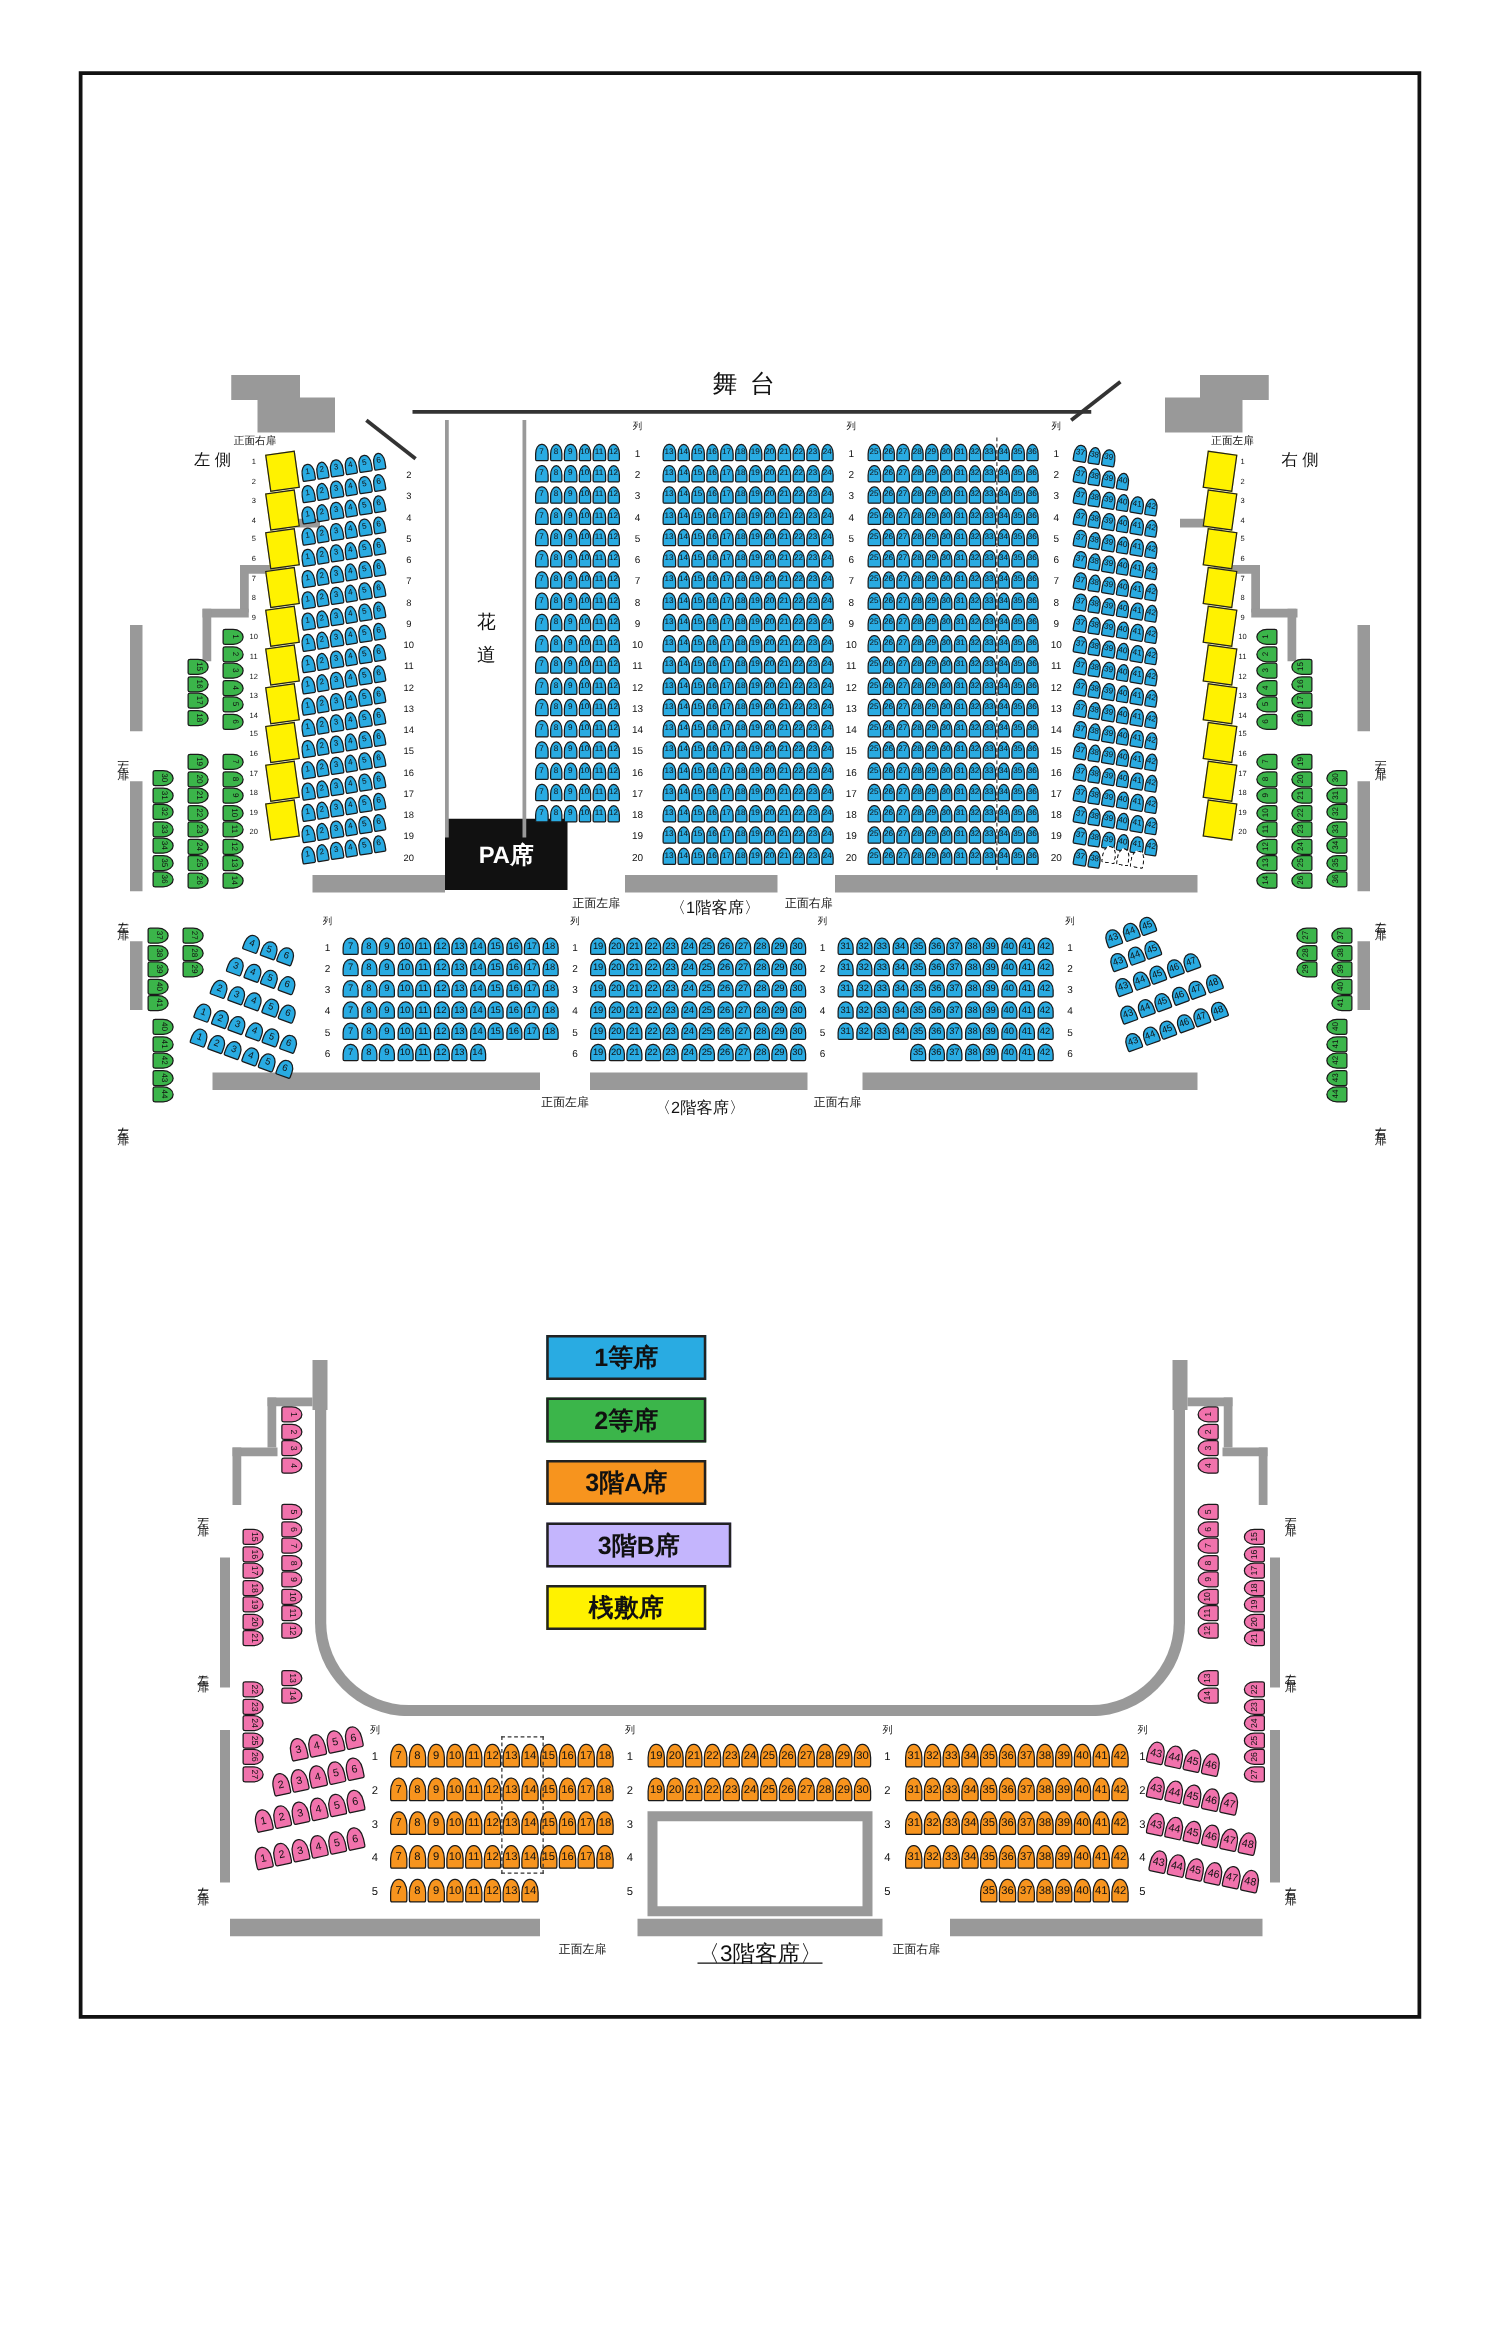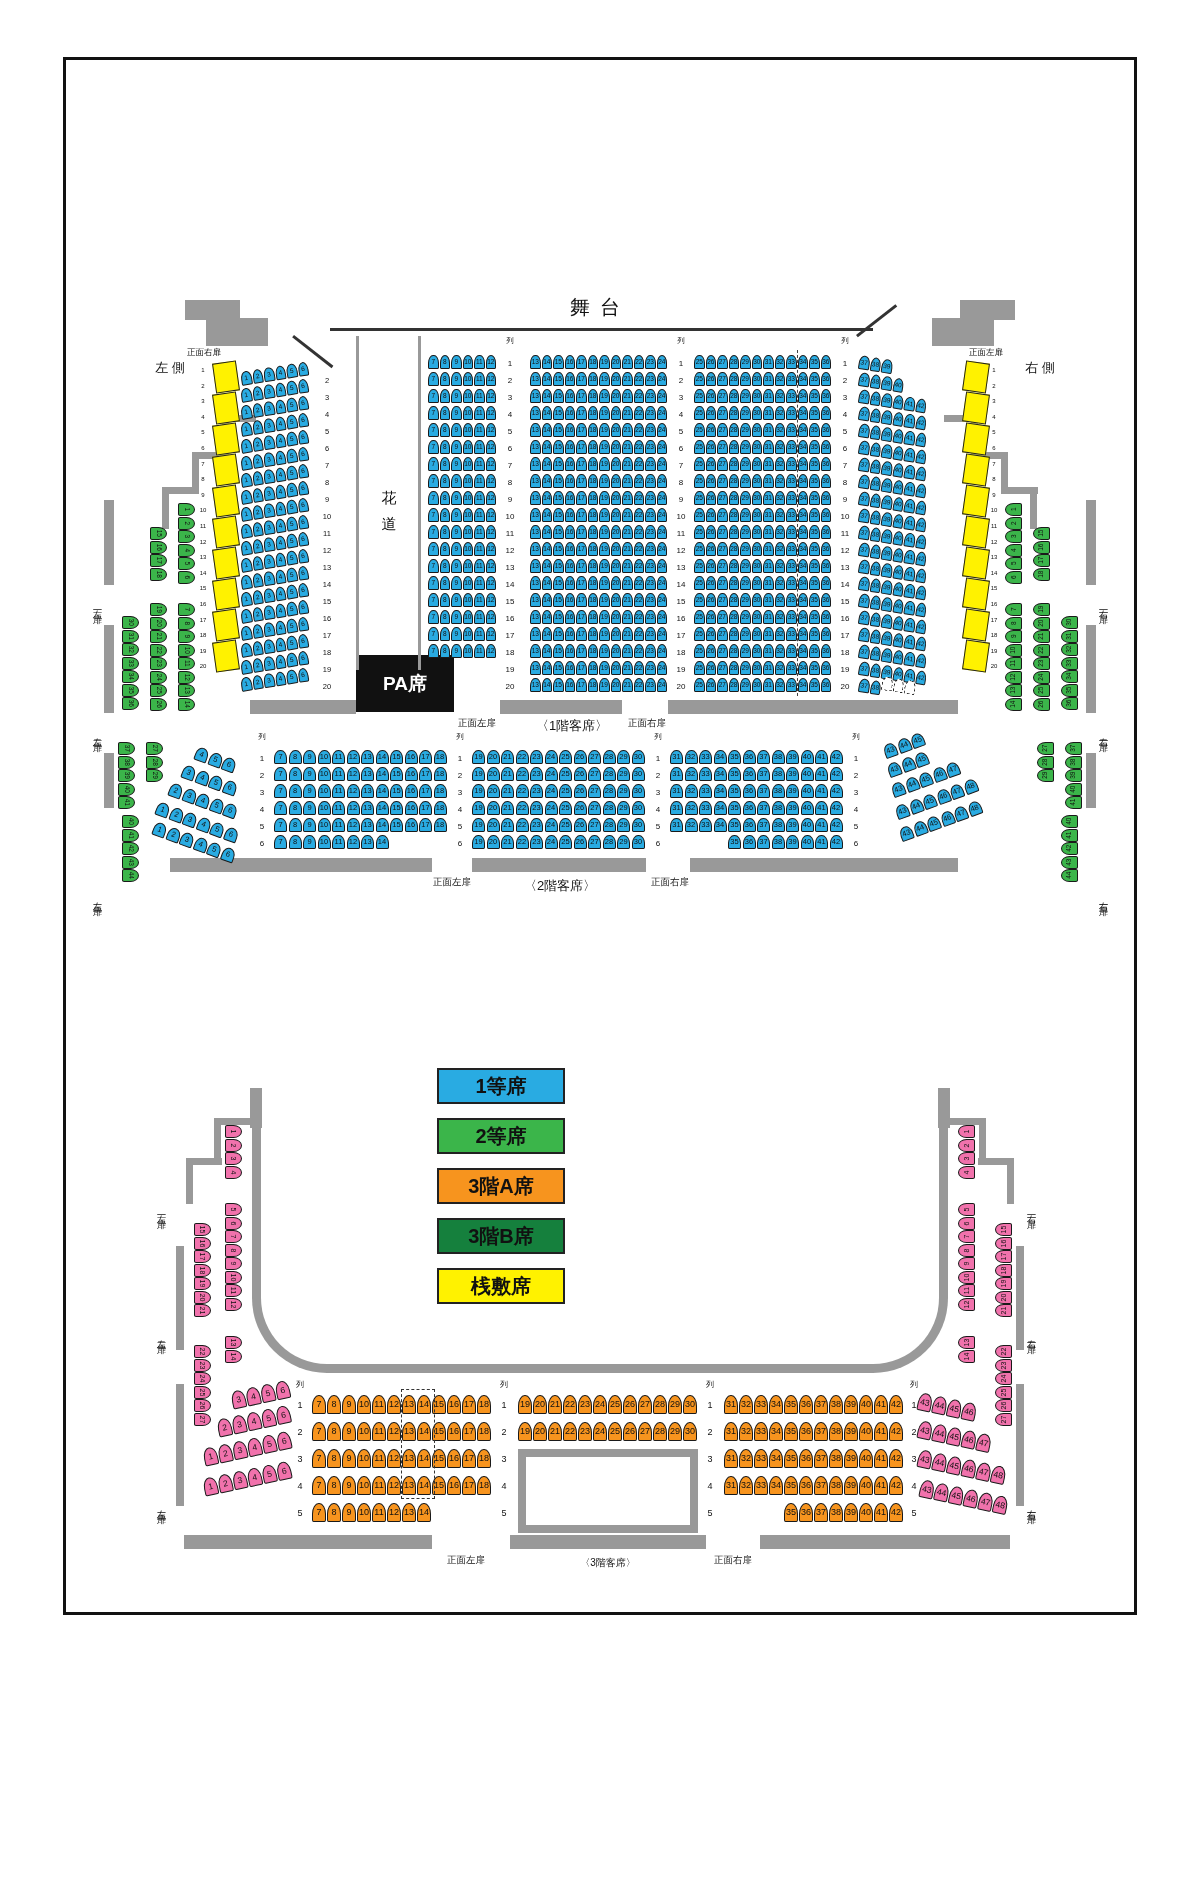--- a/index.html
+++ b/index.html
@@ -2275,35 +2275,35 @@
       <div class="lbl" style="left: 452px; top: 882px; font-size: 9.5px;">正面左扉</div>
       <div class="lbl" style="left: 560px; top: 886px; font-size: 13px;">〈2階客席〉</div>
       <div class="lbl" style="left: 670px; top: 882px; font-size: 9.5px;">正面右扉</div>
       <div class="vert abs" style="left: 161px; top: 1210px; font-size: 9.5px; position: absolute;">左一扉</div>
       <div class="vert abs" style="left: 161px; top: 1335px; font-size: 9.5px; position: absolute;">左二扉</div>
       <div class="vert abs" style="left: 161px; top: 1505px; font-size: 9.5px; position: absolute;">左三扉</div>
       <div class="vert abs" style="left: 1031px; top: 1210px; font-size: 9.5px; position: absolute;">右一扉</div>
       <div class="vert abs" style="left: 1031px; top: 1335px; font-size: 9.5px; position: absolute;">右二扉</div>
       <div class="vert abs" style="left: 1031px; top: 1505px; font-size: 9.5px; position: absolute;">右三扉</div>
       <div class="lbl" style="left: 466px; top: 1560px; font-size: 9.5px;">正面左扉</div>
-      <div class="lbl" style="left: 608px; top: 1563px; font-size: 10px;">〈3階客席〉</div>
+      <div class="lbl" style="left: 608px; top: 1563px; font-size: 18px; text-decoration: underline;">〈3階客席〉</div>
       <div class="lbl" style="left: 733px; top: 1560px; font-size: 9.5px;">正面右扉</div>
       <div style="position: absolute; left: 252px; top: 1095px; width: 696px; height: 278px; border-left: 9px solid rgb(153, 153, 153); border-right: 9px solid rgb(153, 153, 153); border-bottom: 9px solid rgb(153, 153, 153); border-radius: 0px 0px 75px 75px; box-sizing: border-box;"></div>
       <div style="position: absolute; left: 518px; top: 1449px; width: 180px; height: 84px; background: rgb(255, 255, 255); border: 8px solid rgb(153, 153, 153); box-sizing: border-box;"></div>
       <div style="position: absolute; left: 401px; top: 1389px; width: 32px; height: 108px; border: 1.5px dashed rgb(51, 51, 51);"></div>
       <div style="position: absolute; left: 797px; top: 350px; width: 0px; height: 346px; border-left: 1px dashed rgb(68, 68, 68);"></div>
       <div class="legend-item" style="left: 437px; top: 1068px; width: 128px; height: 36px; background: rgb(41, 171, 226); font-size: 20px;">
         <span>1等席</span>
       </div>
       <div class="legend-item" style="left: 437px; top: 1118px; width: 128px; height: 36px; background: rgb(59, 181, 74); font-size: 20px;">
         <span>2等席</span>
       </div>
       <div class="legend-item" style="left: 437px; top: 1168px; width: 128px; height: 36px; background: rgb(247, 148, 30); font-size: 20px;">
         <span>3階A席</span>
       </div>
-      <div class="legend-item" style="left: 437px; top: 1218px; width: 128px; height: 36px; background: #15803d; font-size: 20px;">
+      <div class="legend-item" style="left: 437px; top: 1218px; width: 148px; height: 36px; background: #c4b5fd; font-size: 20px;">
         <span>3階B席</span>
       </div>
       <div class="legend-item" style="left: 437px; top: 1268px; width: 128px; height: 36px; background: rgb(255, 242, 0); font-size: 20px;">
         <span>桟敷席</span>
       </div>
     </div>
 </div>
 
 </body></html>

